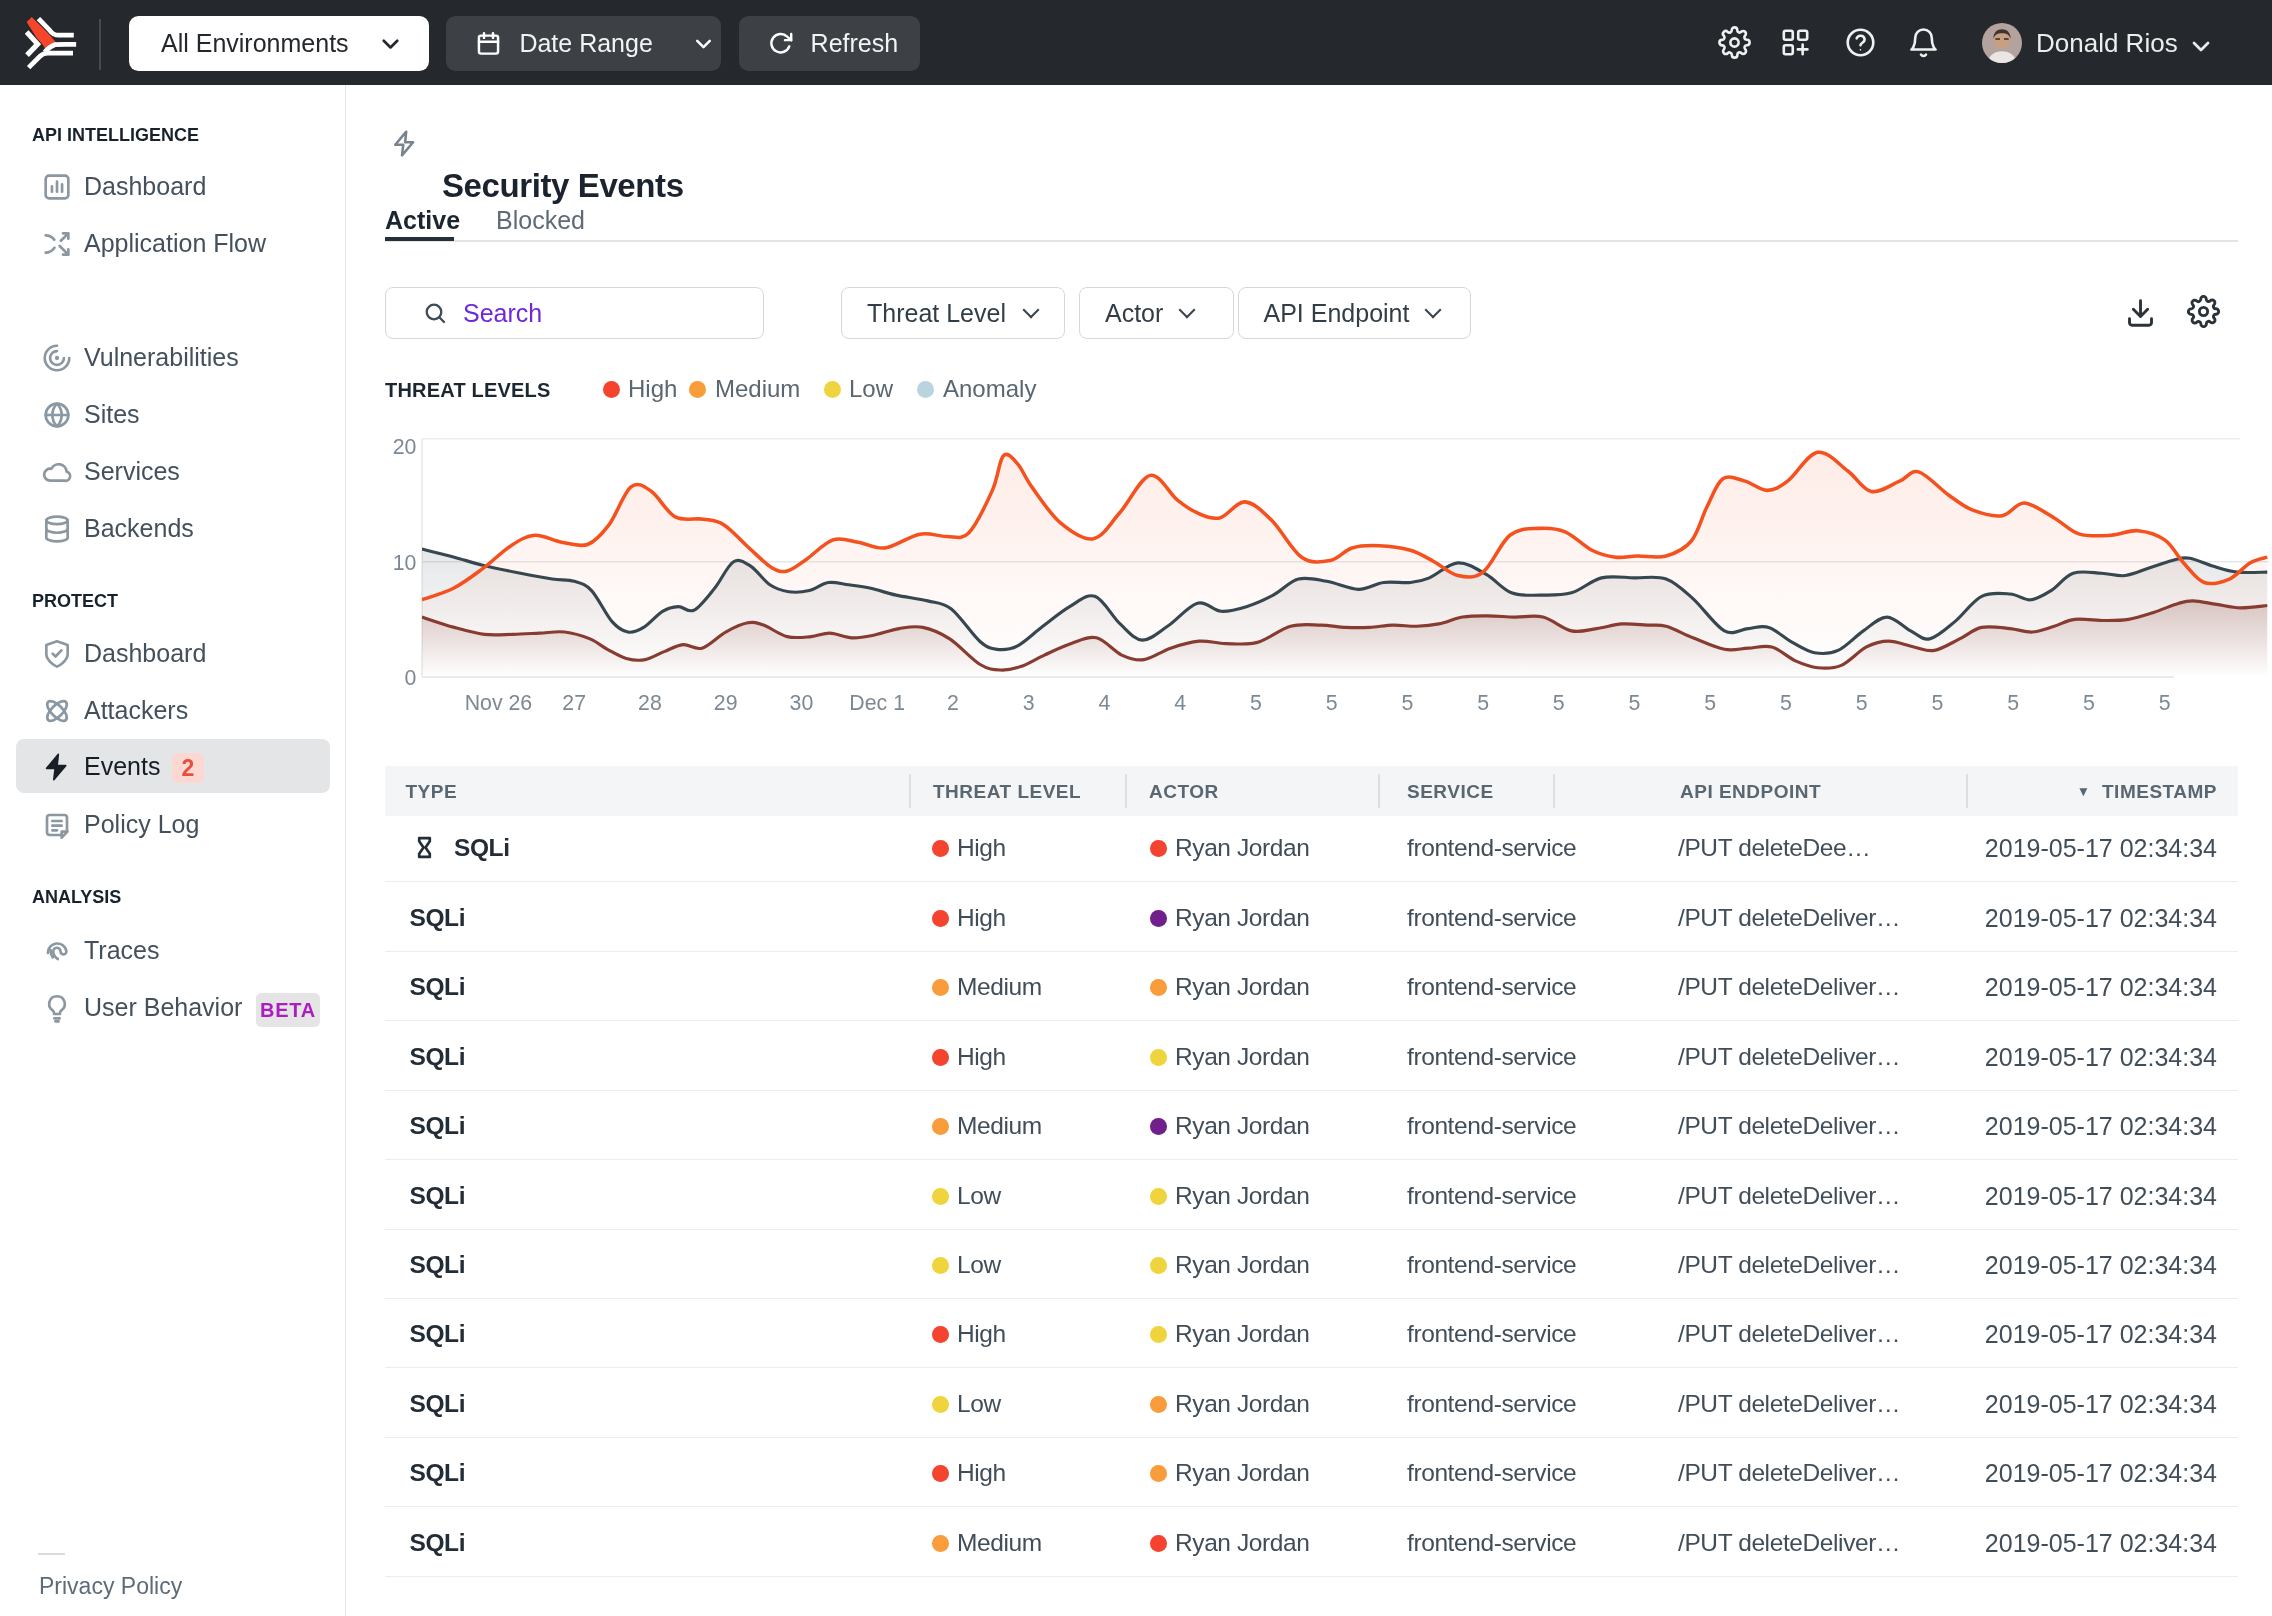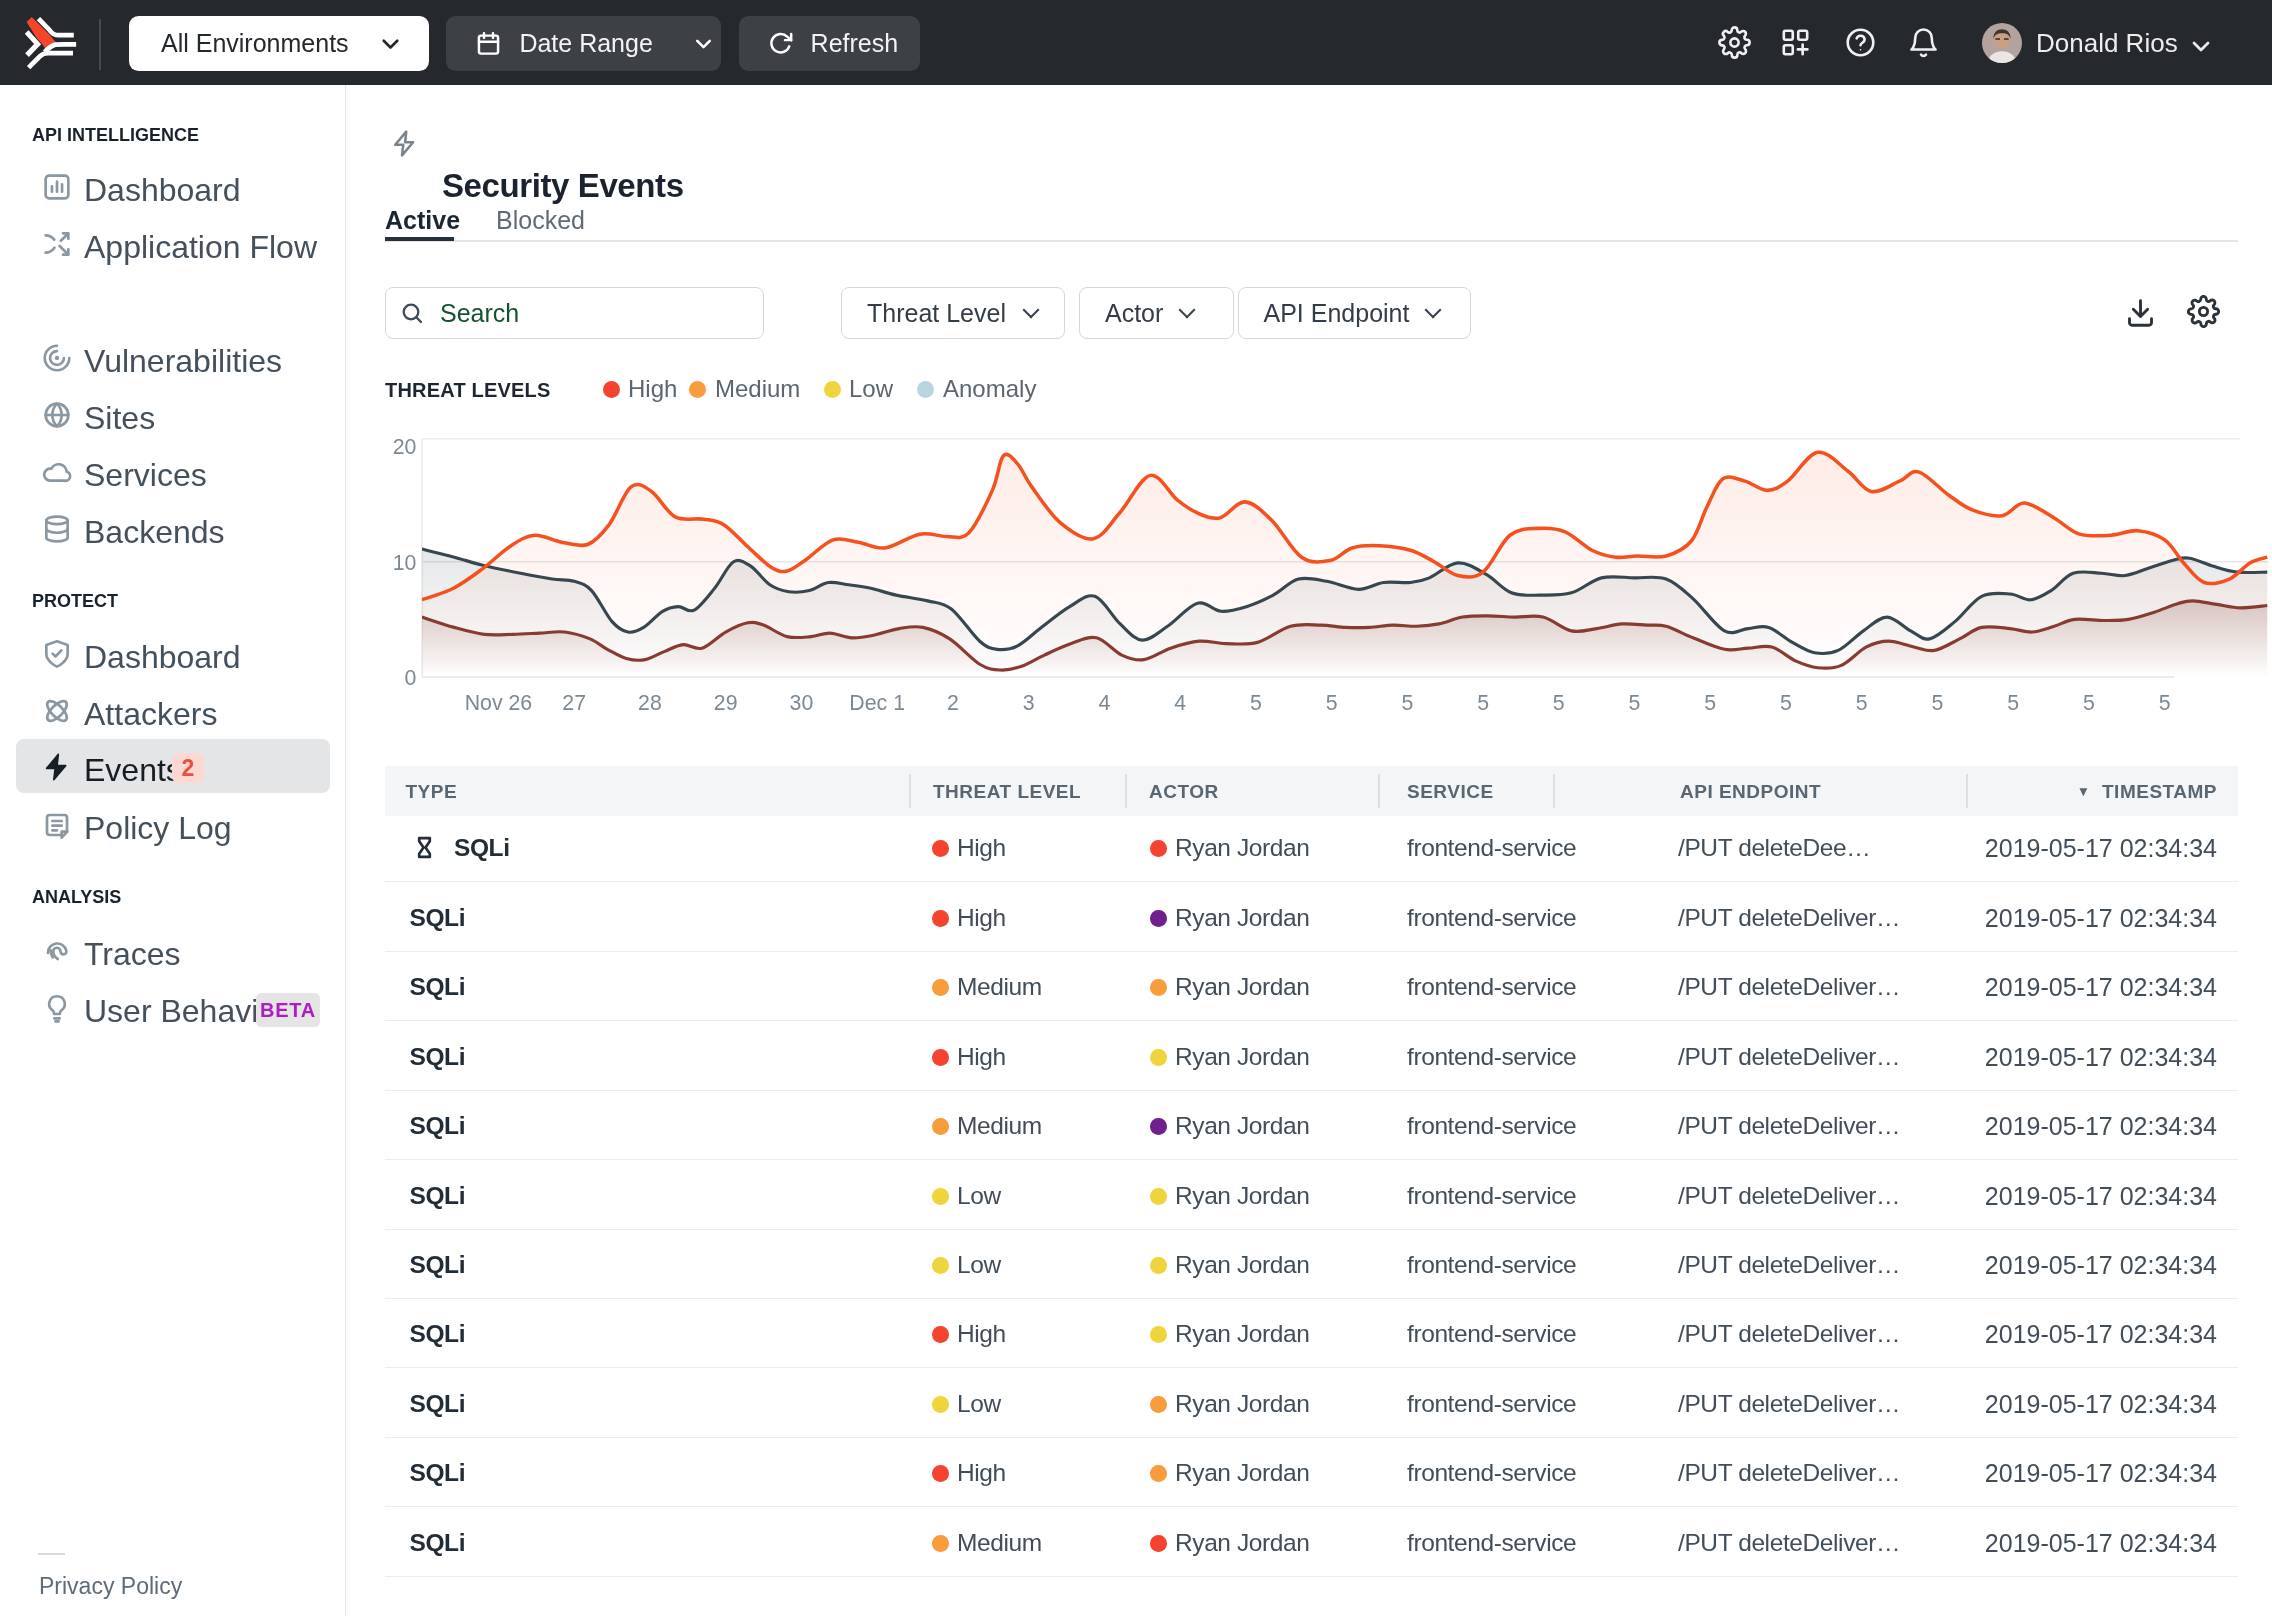--- a/index.html
+++ b/index.html
@@ -14,21 +14,21 @@
   padding-left:29px; }
 #refresh { left:739px; width:181px; background:#3d4145; color:#f2f3f4; font-size:25px;
   padding-left:28px; }
 #u-name { position:absolute; left:2036px; top:28px; color:#eceded; font-size:26px; }
 
 #sidebar { position:absolute; left:0; top:85px; width:346px; height:1531px; background:#fff;
   border-right:1.6px solid #e4e6e8; }
 .sec { position:absolute; left:32px; font-size:18px; font-weight:700; letter-spacing:0px;
   color:#18222c; }
 .item { position:absolute; left:0; width:346px; height:57px; }
-.item .txt { position:absolute; left:84px; top:14px; font-size:32px; color:#44505c; }
+.item .txt { position:absolute; left:84px; top:14px; font-size:25px; color:#44505c; }
 .item svg { position:absolute; left:41px; top:12.6px; width:32px; height:32px; }
 #sel { position:absolute; left:16px; top:0.8px; width:314px; height:54px; border-radius:8px;
   background:#e3e5e7; }
 .badge2 { position:absolute; left:172px; top:15px; width:32px; height:30px; border-radius:6.3px;
   background:#fbd8d1; color:#e8503e; font-size:23px; font-weight:700; text-align:center;
   line-height:30px; }
 .beta { position:absolute; left:256px; top:14px; width:64px; height:34px; border-radius:5.5px;
   background:#e5e5e5; color:#ab1fc0; font-size:20px; font-weight:700; text-align:center;
   line-height:34px; letter-spacing:0.8px; }
 #priv { position:absolute; left:39px; top:1488px; font-size:23px; color:#5f6b78; }
@@ -226,21 +226,21 @@
 <div id="main">
   <svg class="abs" style="left:43px;top:42px" viewBox="0 0 24 24" width="30" height="33" fill="none" stroke="#78838d" stroke-width="2" stroke-linejoin="round">
       <path d="M13 2.5 4.2 13h6.4l-1 8.5L18.5 11h-6.4l0.9-8.5z"></path>
     </svg>
   <h1>Security Events</h1>
   <div id="tab-active">Active</div>
   <div id="tab-blocked">Blocked</div>
   <div id="tabline"></div>
   <div id="tabsel"></div>
 
-  <div class="filter" style="left:38px;width:379px;padding-left:14px;color:#14532d">
+  <div class="filter" style="left:38px;width:379px;padding-left:37px;color:#6d28d9">
     <svg viewBox="0 0 24 24" width="24" height="24" fill="none" stroke="#404b55" stroke-width="2.3" stroke-linecap="round">
         <circle cx="11" cy="11" r="7.3"></circle>
         <path d="M16.3 16.3 21 21"></path>
       </svg>
     <span style="margin-left:16px">Search</span>
     </div>
   <div class="filter" style="left:494px;width:224px;padding-left:25px">Threat Level
     <div class="chev" style="margin-left:19px"></div></div>
   <div class="filter" style="left:732px;width:155px;padding-left:25px">Actor
     <div class="chev" style="margin-left:17.4px"></div></div>

